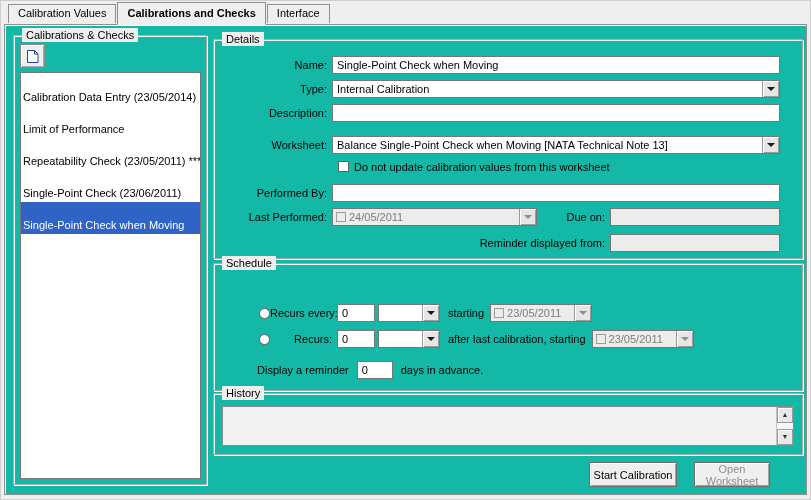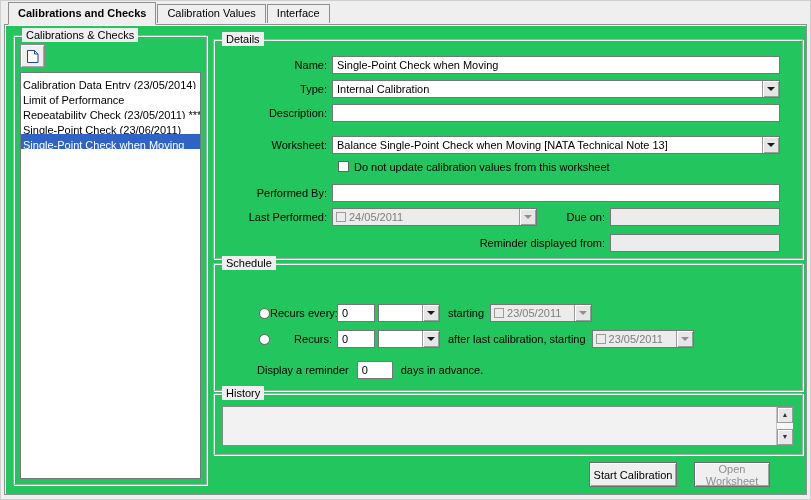--- a/index.html
+++ b/index.html
@@ -22,21 +22,21 @@
     margin-right: 1px; margin-bottom: 2px; background: #efefef; white-space: nowrap;
   }
   .tab.active {
     height: 23px; line-height: 20px; margin-bottom: 0;
     font-weight: bold; border-bottom: 1px solid #efefef; z-index: 6;
   }
 
   
   .panel {
     position: absolute; left: 4px; top: 24px; width: 803px; height: 471px;
-    border: 1px solid #8f8f8f; background: #22c55e;
+    border: 1px solid #8f8f8f; background: #14b8a6;
     box-shadow: inset 1px 1px 0 #fbfbfb;
     text-decoration: underline;
   }
 
   
   .group { position: absolute; border: 1px solid #aaaaaa; box-shadow: 1px 1px 0 #fbfbfb, inset 1px 1px 0 #fdfdfd; }
   .gtitle { position: absolute; top: -8px; left: 8px; background: #efefef; padding: 0 4px; line-height: 14px; }
 
   .left-group   { left: 8px;   top: 10px;  width: 194px; height: 450px; }
   .details-group{ left: 208px; top: 14px;  width: 590px; height: 220px; }
@@ -47,21 +47,21 @@
   .tool-btn {
     position: absolute; left: 6px; top: 8px; width: 25px; height: 24px;
     background: #efefef; border: 1px solid #8b8b8b;
     box-shadow: inset 1px 1px 0 #ffffff, inset -1px -1px 0 #a7a7a7;
     display: flex; align-items: center; justify-content: center; cursor: default;
   }
   .listbox {
     position: absolute; left: 6px; top: 36px; width: 181px; height: 407px;
     background: #fff; border: 1px solid #777; overflow: hidden; padding-top: 1px;
   }
-  .list-item { height: 15px; line-height: 15px; padding: 4px 2px; white-space: nowrap; overflow: hidden; }
+  .list-item { height: 15px; line-height: 15px; padding: 16px 2px; white-space: nowrap; overflow: hidden; }
   .list-item.selected { background: #2f64c6; color: #fff; }
 
   
   .tfield {
     background: #fff; border: 1px solid #777; height: 18px;
     padding: 1px 4px; font: inherit; width: 100%; flex: 1 1 auto; outline: none;
   }
   .tfield.disabled { background: #ececec; color: #7d7d7d; }
   .combo { display: flex; align-items: stretch; height: 18px; border: 1px solid #777; background: #fff; flex: 1 1 auto; }
   .combo .cv { flex: 1; padding: 1px 4px; overflow: hidden; white-space: nowrap; line-height: 15px; }
@@ -115,25 +115,25 @@
     position: absolute; height: 25px; background: #efefef;
     border: 1px solid #6e6e6e; box-shadow: inset 1px 1px 0 #ffffff, inset -1px -1px 0 #a3a3a3;
     font: inherit; text-align: center; cursor: default;
   }
   .btn.disabled { color: #8e8e8e; }
 </style>
 </head>
 <body>
 
 <div class="tabstrip">
+  <div class="tab">
+    <span>Calibration Values</span>
+  </div>
   <div class="tab active">
     <span>Calibrations and Checks</span>
-  </div>
-  <div class="tab">
-    <span>Calibration Values</span>
   </div>
   <div class="tab">
     <span>Interface</span>
   </div>
 </div>
 
 <div class="panel">
 
   <div class="group left-group">
     <span class="gtitle">Calibrations &amp; Checks</span>

